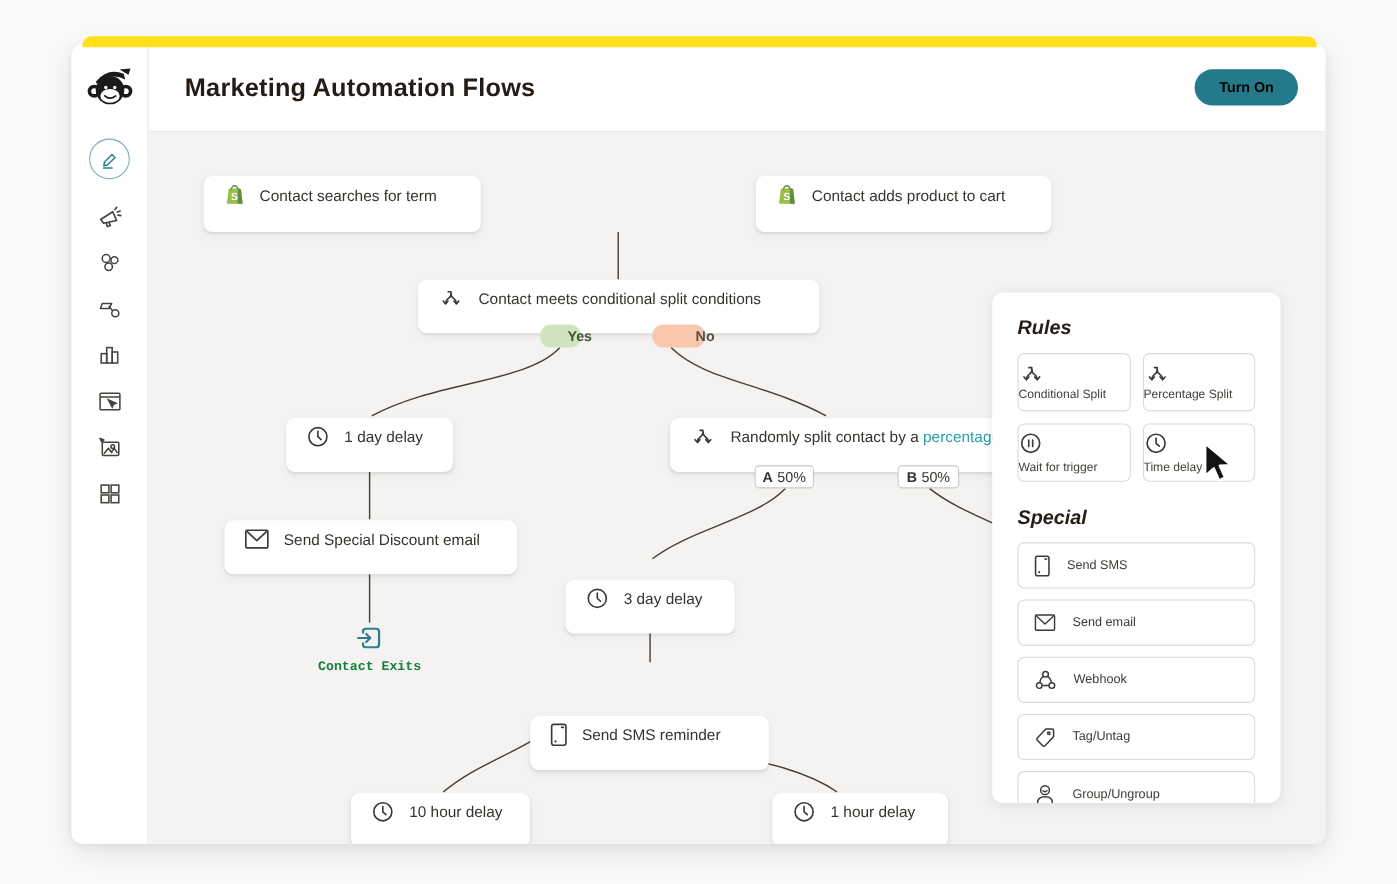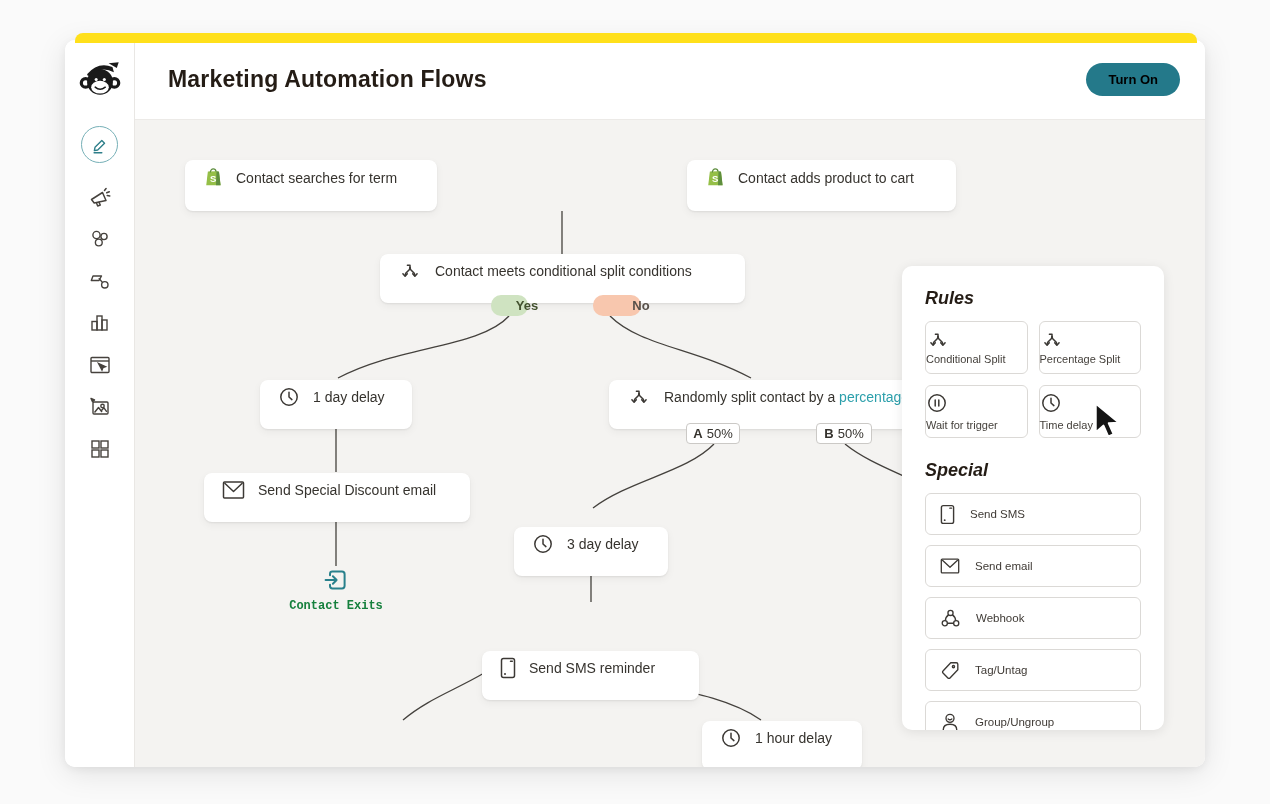--- a/index.html
+++ b/index.html
@@ -315,20 +315,28 @@
 
       <div class="node" style="left:347px; top:483px; width:217px; height:49px;margin-top:48px;">
         <span class="nicon">
             <svg width="16" height="22" viewBox="0 0 16 22">
               <use href="#i-phone"></use>
             </svg>
           </span>
         <span>Send SMS reminder</span>
       </div>
 
+      <div class="node" style="left:184px; top:601px; width:163px; height:49px;">
+        <span class="nicon">
+            <svg width="22" height="22" viewBox="0 0 22 22">
+              <use href="#i-clock"></use>
+            </svg>
+          </span>
+        <span>10 hour delay</span>
+      </div>
       <div class="node" style="left:567px; top:601px; width:160px; height:49px;">
         <span class="nicon">
             <svg width="22" height="22" viewBox="0 0 22 22">
               <use href="#i-clock"></use>
             </svg>
           </span>
         <span>1 hour delay</span>
       </div>
 
       <div class="panel">

